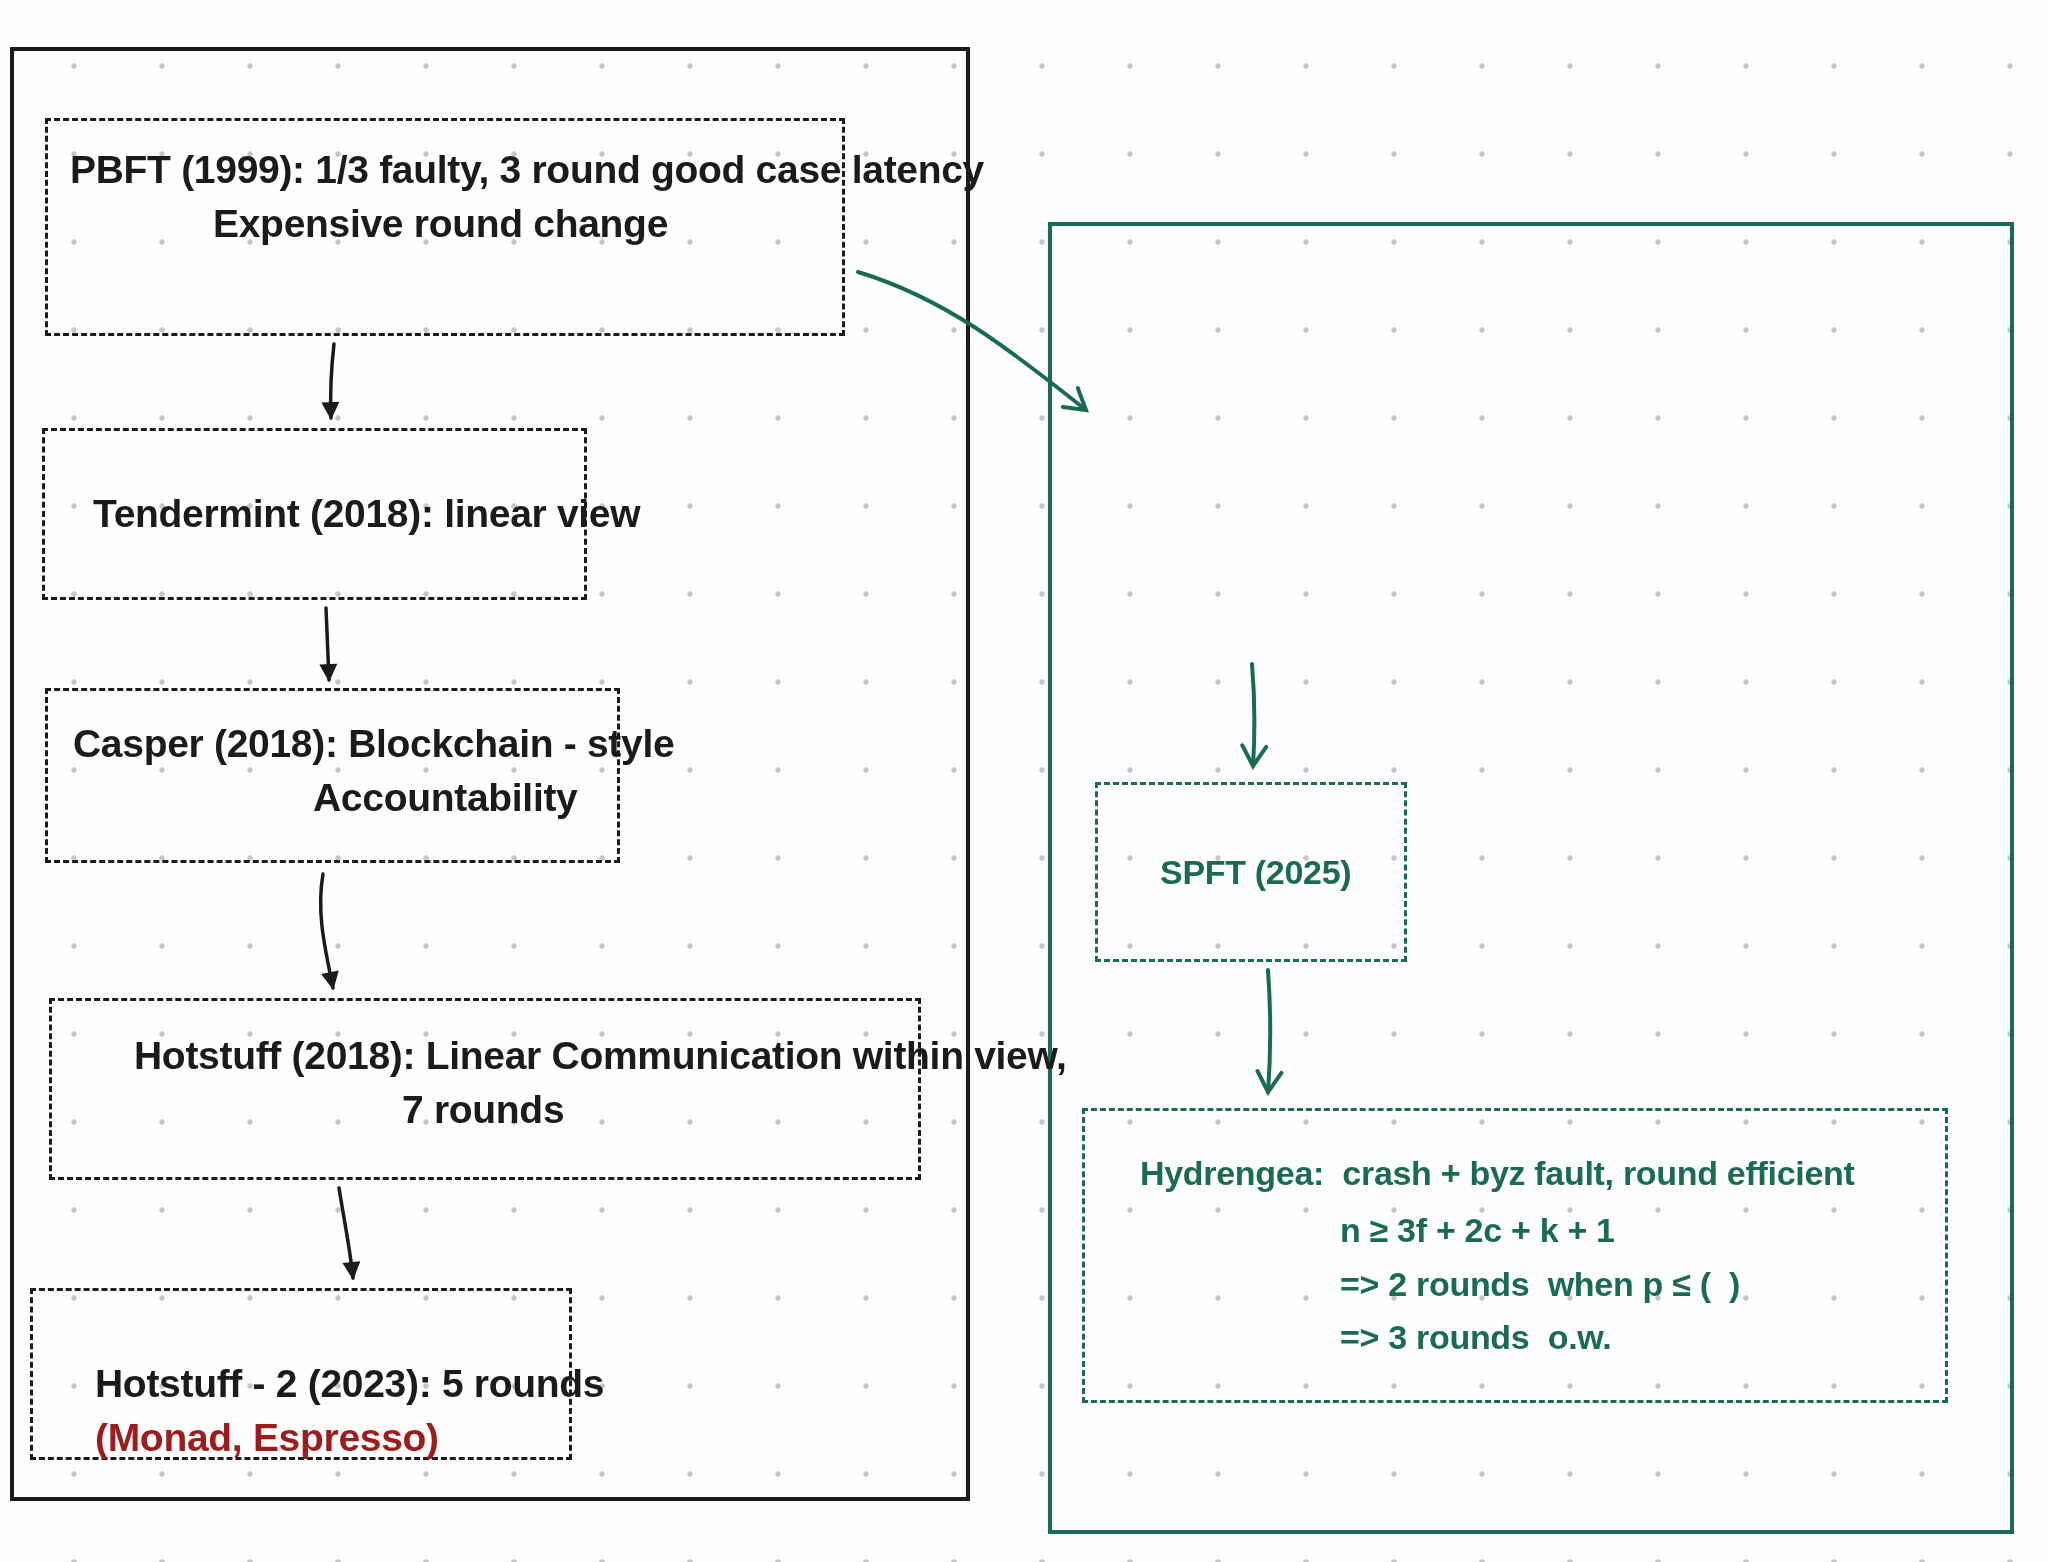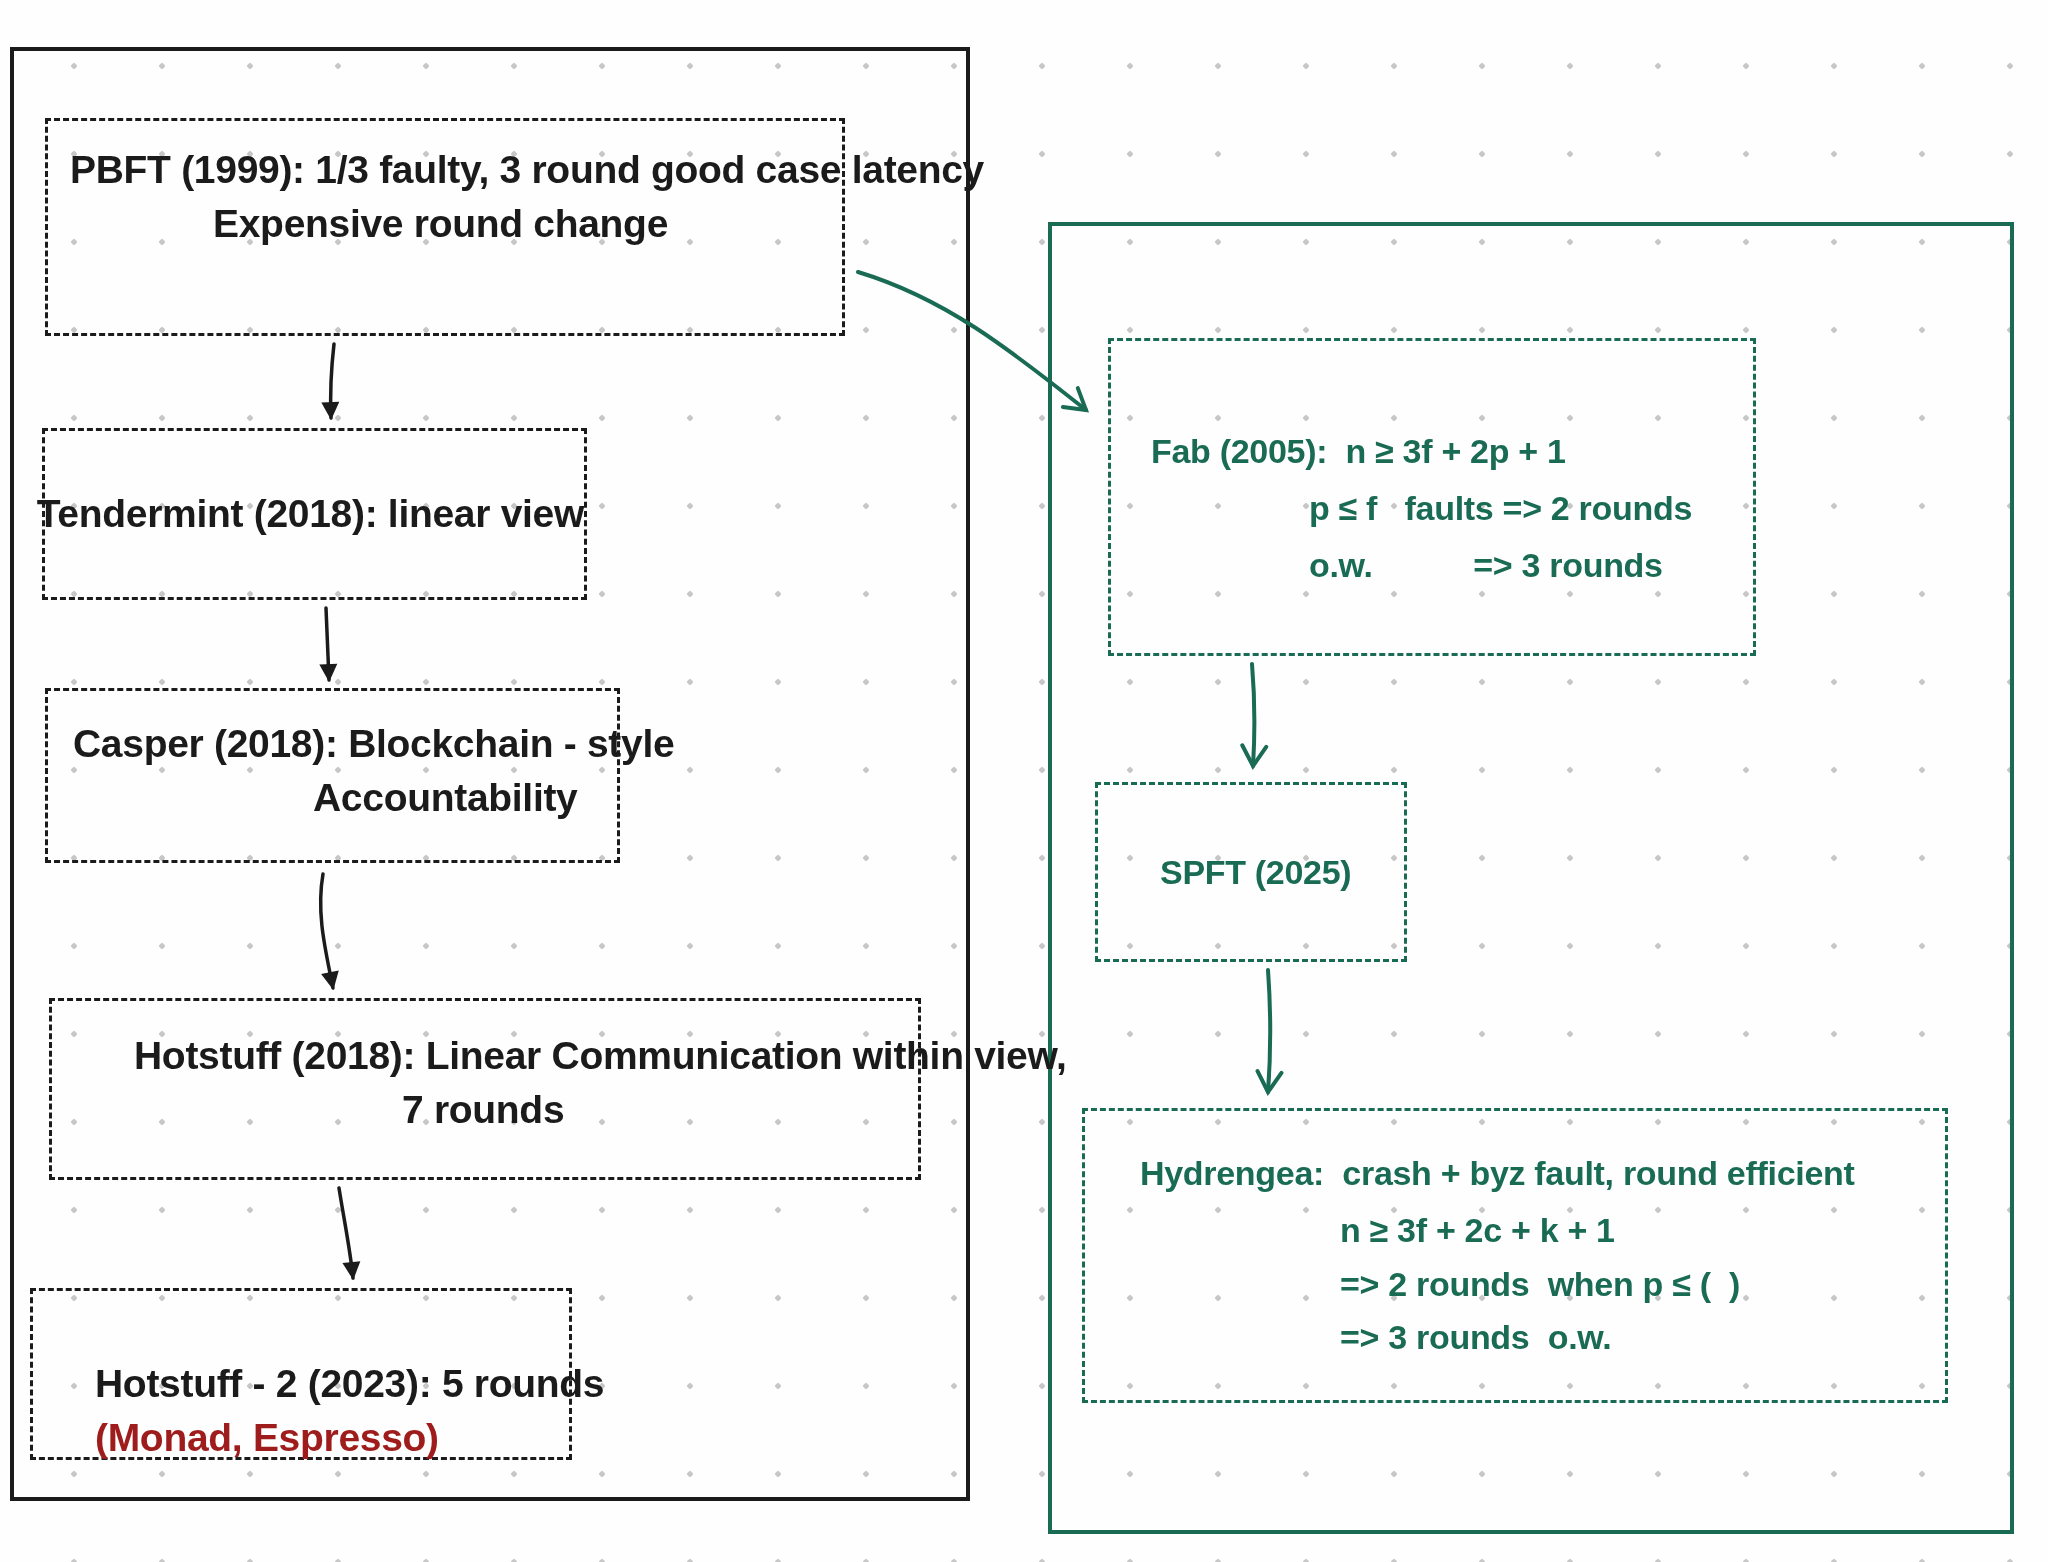--- a/index.html
+++ b/index.html
@@ -47,21 +47,21 @@
     font-size: 34px;
     line-height: 57px;
   }
   
   .box.pbft   { left: 45px;  top: 118px;  width: 800px; height: 218px; padding-top: 22px; }
   .box.pbft .l1 { padding-left: 22px; }
   .box.pbft .l2 { padding-left: 230px; }
   .box.pbft .l3 { padding-left: 165px; }
 
   .box.tendermint { left: 42px; top: 428px; width: 545px; height: 172px;
-                    display: flex; align-items: center; padding-left: 48px; justify-content: flex-end; }
+                    display: flex; align-items: center; padding-left: 48px; }
 
   .box.casper { left: 45px; top: 688px; width: 575px; height: 175px; padding-top: 26px; }
   .box.casper .l1 { padding-left: 25px; }
   .box.casper .l2 { padding-left: 265px; }
 
   .box.hotstuff { left: 49px; top: 998px; width: 872px; height: 182px; padding-top: 28px; }
   .box.hotstuff .l1 { padding-left: 82px; }
   .box.hotstuff .l2 { padding-left: 350px; }
 
   .box.hotstuff2 { left: 30px; top: 1288px; width: 542px; height: 172px; padding-top: 26px; }
@@ -148,25 +148,20 @@
   <div class="box hotstuff">
     <div class="line l1">Hotstuff (2018): Linear Communication within view,</div>
     <div class="line l2">7 rounds</div>
   </div>
 
   <div class="box hotstuff2">
     <div class="line l1">Hotstuff - 2 (2023): 5 rounds</div>
     <div class="line l2">(Monad, Espresso)</div>
   </div>
 
-  <div class="box green-box fab">
-    <div class="line l1">Fab (2005):  n ≥ 3f + 2p + 1</div>
-    <div class="line l2">p ≤ f   faults =&gt; 2 rounds</div>
-    <div class="line l3">o.w.           =&gt; 3 rounds</div>
-  </div>
 
   <div class="box green-box spft">
     <div class="line">SPFT (2025)</div>
   </div>
 
   <div class="box green-box hydrengea">
     <div class="line l1">Hydrengea:  crash + byz fault, round efficient</div>
     <div class="line l2">n ≥ 3f + 2c + k + 1</div>
     <div class="line l3">
       <span class="line">=&gt; 2 rounds  when p ≤ ( </span>

